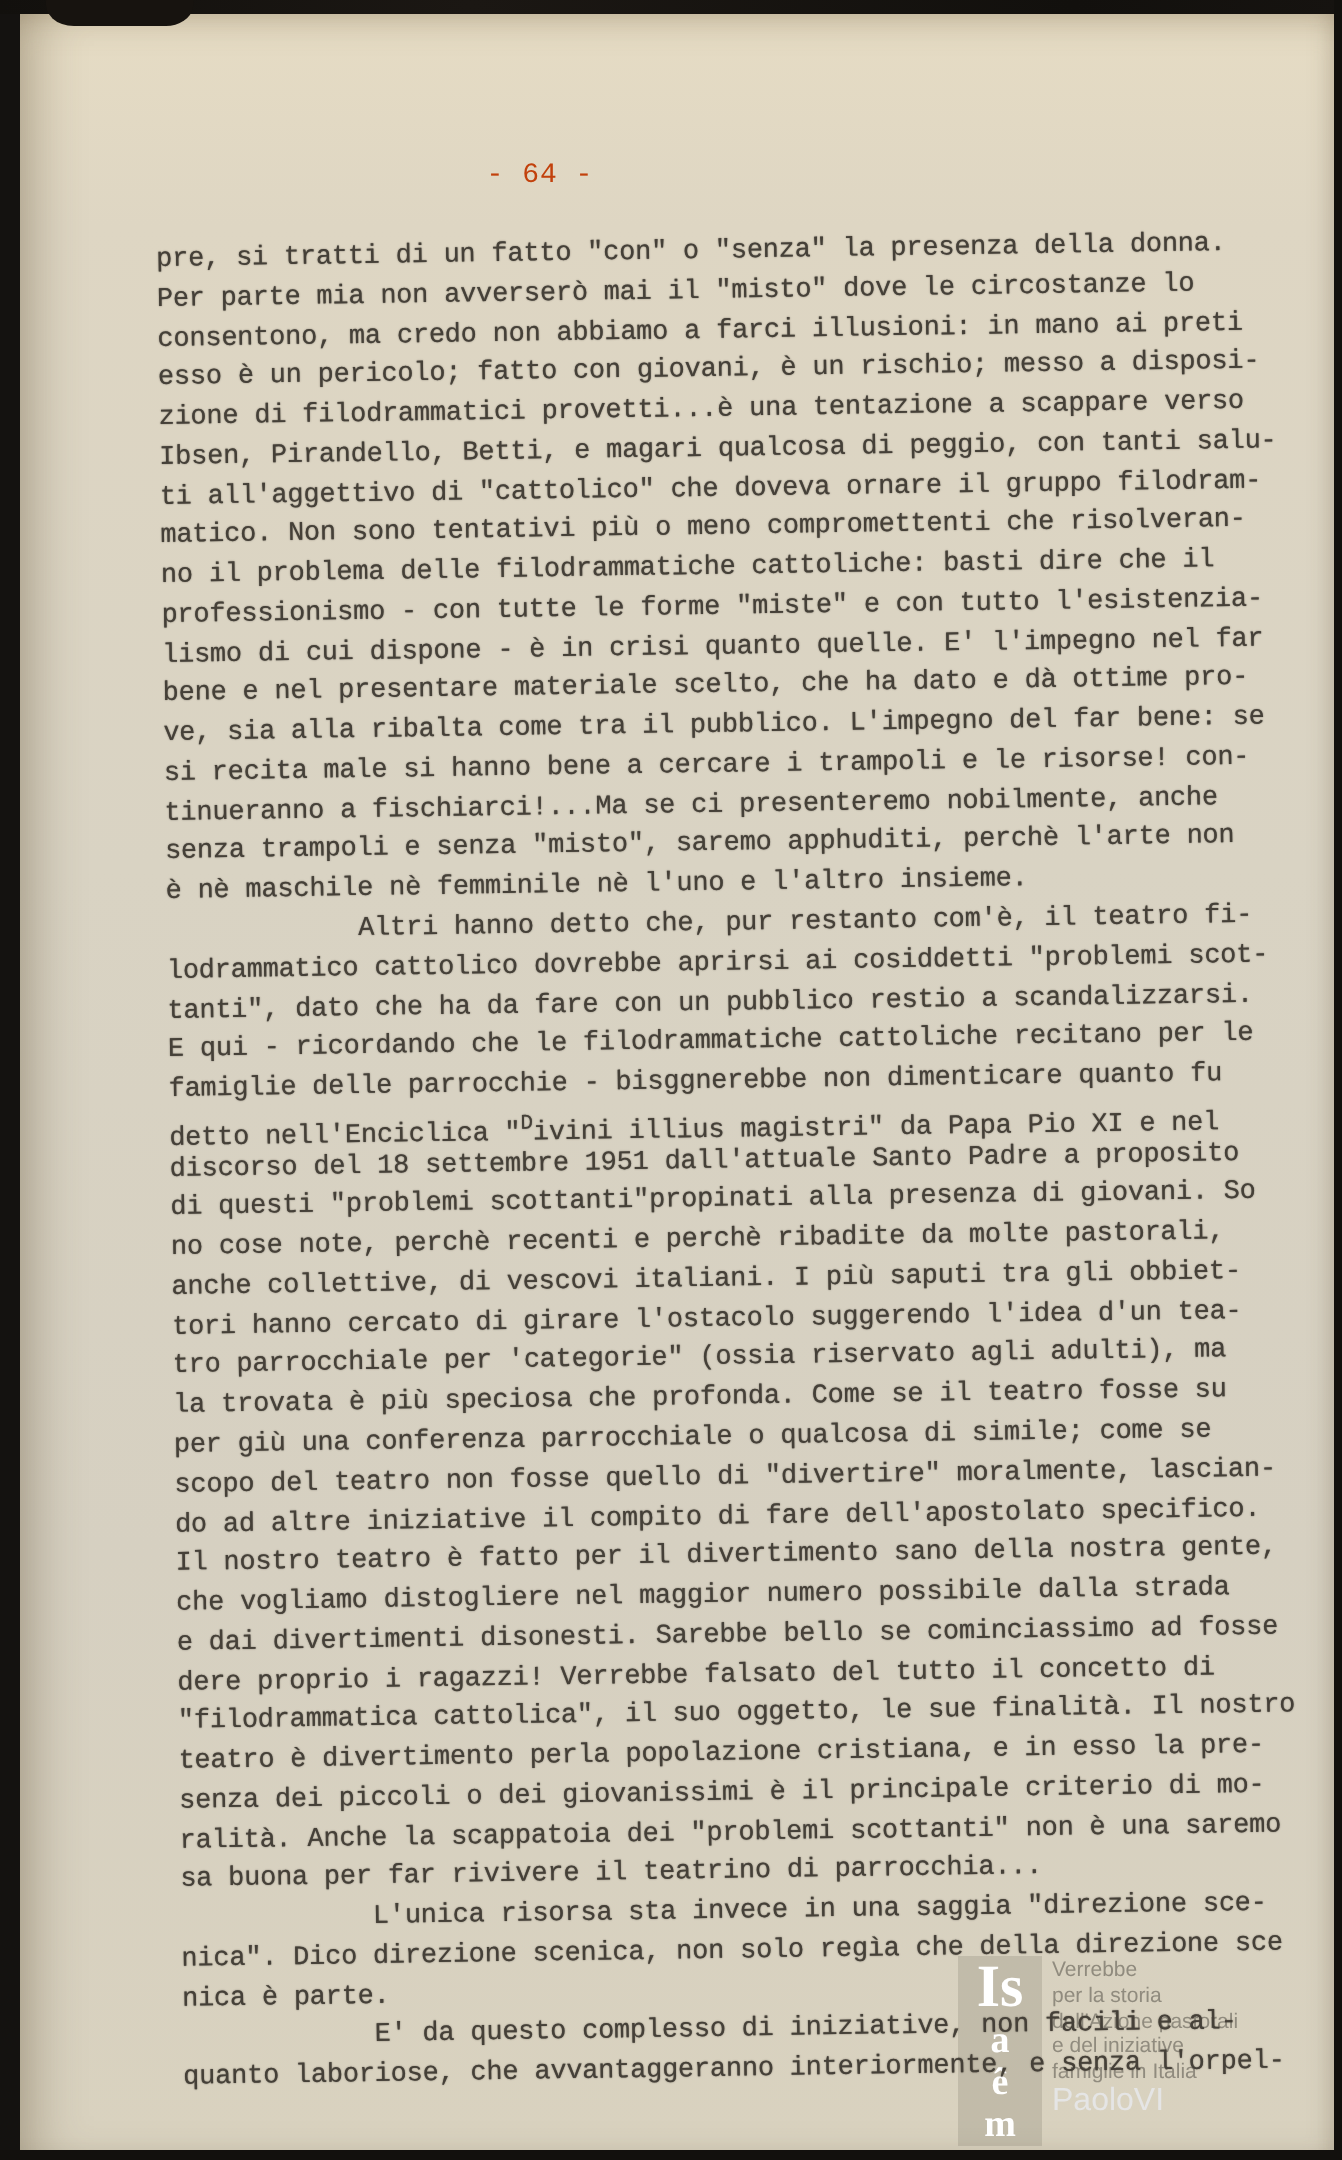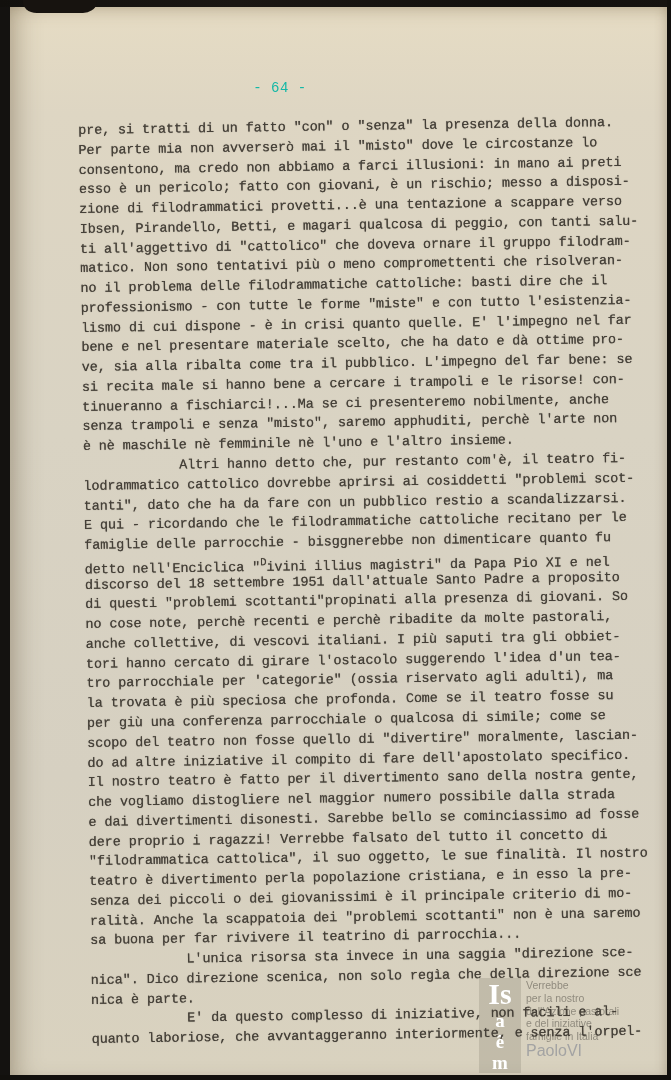--- a/index.html
+++ b/index.html
@@ -25,21 +25,21 @@
                 background:linear-gradient(90deg,#12100d,#1b1713 35%,#12100d 80%,#161310); }
   .edge-right { position:absolute; right:0; top:0; bottom:0; width:4px; background:#12100d; z-index:3; }
   .edge-bottom{ position:absolute; left:0; right:0; bottom:0; height:5px; background:#12100d; z-index:3; }
   .clamp {
     position:absolute; left:22px; top:0; width:74px; height:13px; z-index:4;
     background:#17130f; border-radius:0 0 12px 16px / 0 0 9px 13px; transform:skewX(-9deg);
   }
   
   .page-number {
     position:absolute; top:80px; left:0; width:540px; text-align:center; z-index:2;
-    font-size:14px; color:#14b8a6; letter-spacing:.5px;padding-left:10px;
+    font-size:14px; color:#c2410c; letter-spacing:.5px;
   }
   
   .doc {
     position:absolute; left:78px; top:121px; width:580px; z-index:2;
     transform:rotate(-.85deg); transform-origin:0 0;
   }
   .line {
     height:19.78px; line-height:19.78px; white-space:pre;
     font-size:13.5px; letter-spacing:-.12px; color:#454038;
     text-shadow:0 0 .7px rgba(64,58,50,.85);
@@ -51,38 +51,38 @@
   .watermark { position:absolute; right:0; bottom:4px; width:192px; height:98px; z-index:1; }
   .wm-logo { position:absolute; left:0; top:0; width:42px;
              font-family:"Liberation Serif","DejaVu Serif",serif; color:#ffffff; text-align:center; }
   .wm-letter { display:block; background:rgba(128,122,110,.26); line-height:1;
                padding:1px 0; font-weight:bold; }
   .wm-letter.big { font-size:30px; }
   .wm-letter.small { font-size:19px; }
   .wm-text { position:absolute; left:47px; top:1px;
              font-family:"Liberation Sans","DejaVu Sans",sans-serif;
              font-size:10.5px; line-height:12.8px; color:#908b7e; }
-  .wm-text .wm-line.brand { font-size:16px; margin-top:2px; color:#a3a3a3; }
+  .wm-text .wm-line.brand { font-size:16px; margin-top:2px; color:#e5e5e5; }
 </style>
 </head>
 <body>
 
 <div id="stage">
   <div class="paper"></div>
 
   <div class="watermark">
     <div class="wm-logo">
         <span class="wm-letter big">Is</span>
         <span class="wm-letter small">a</span>
         <span class="wm-letter small">ê</span>
         <span class="wm-letter small">m</span>
       </div>
     <div class="wm-text">
         <div class="wm-line">Verrebbe</div>
-        <div class="wm-line">per la nostro</div>
+        <div class="wm-line">per la storia</div>
         <div class="wm-line">dell'Azione pastorali</div>
         <div class="wm-line">e del iniziative</div>
         <div class="wm-line">famiglie in Italia</div>
         <div class="wm-line brand">PaoloVI</div>
       </div>
   </div>
 
   <div class="page-number">- 64 -</div>
 
   <div class="doc">

